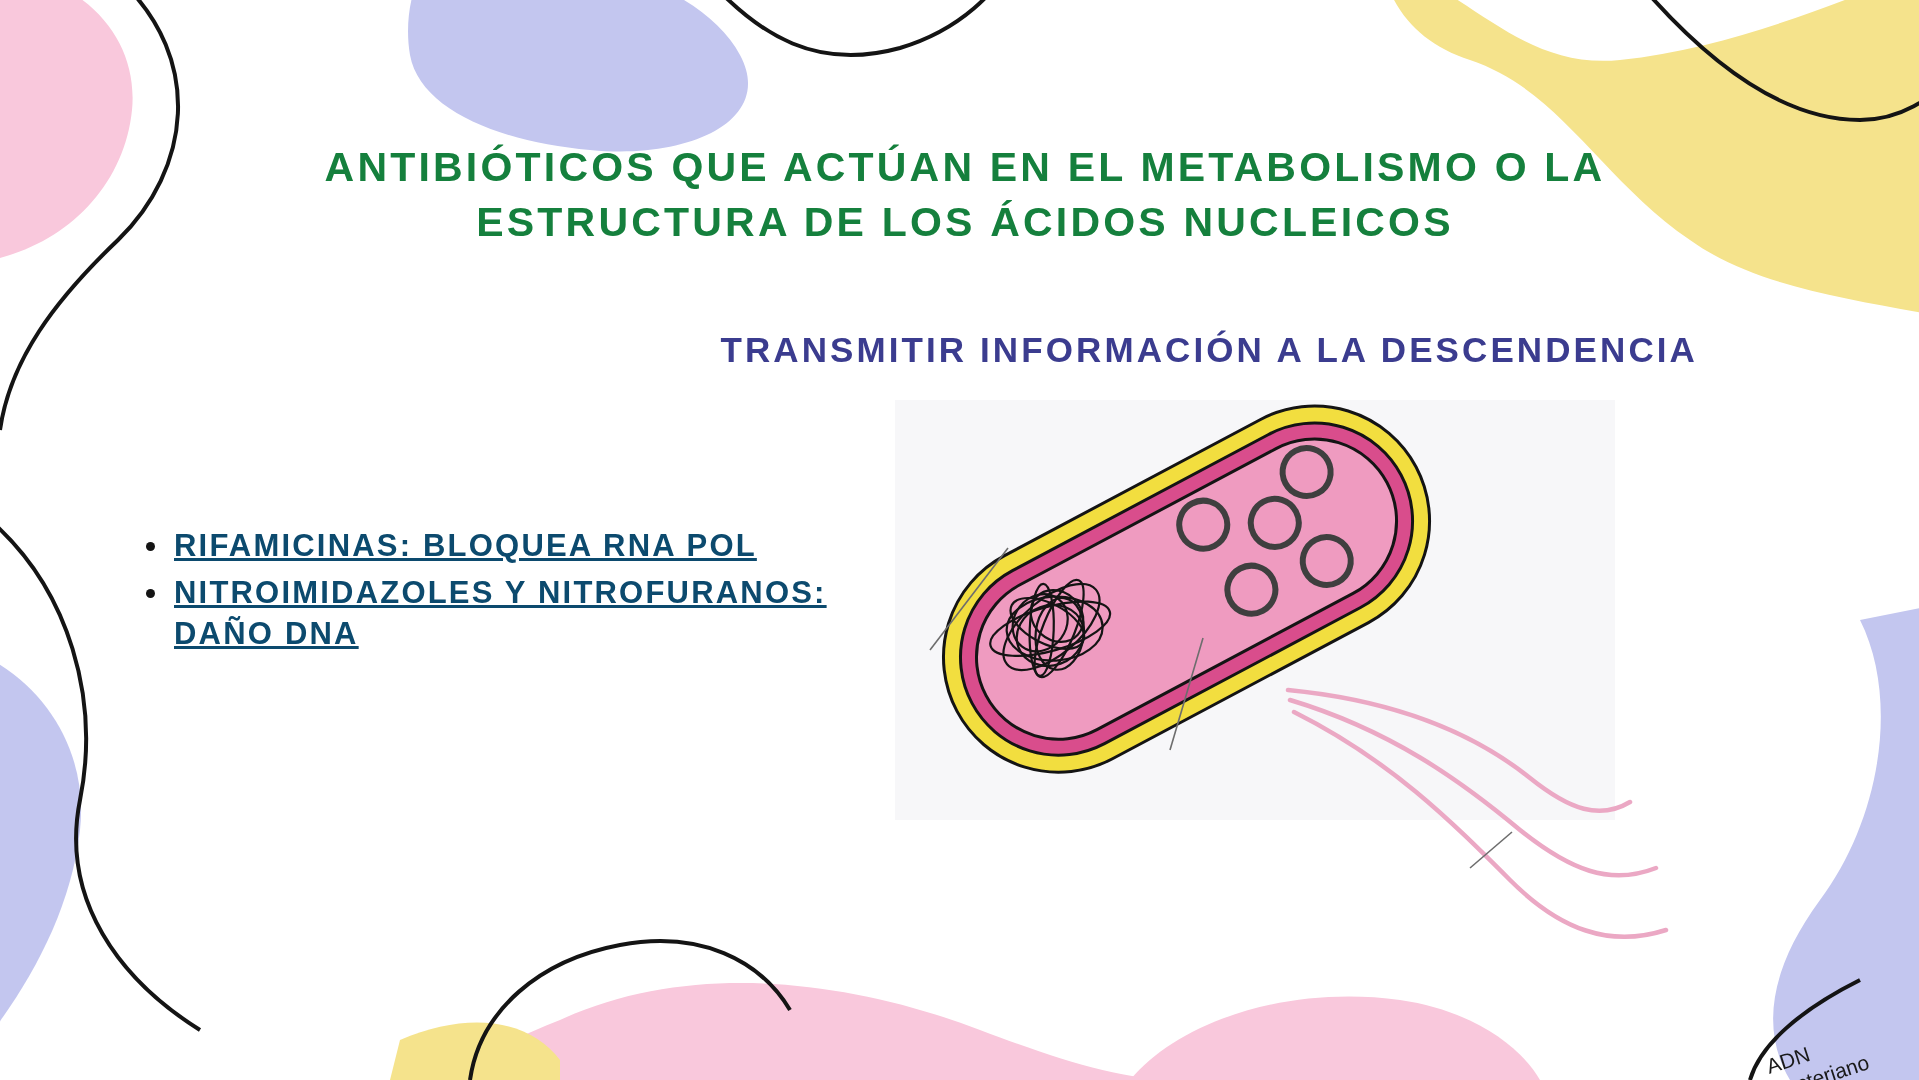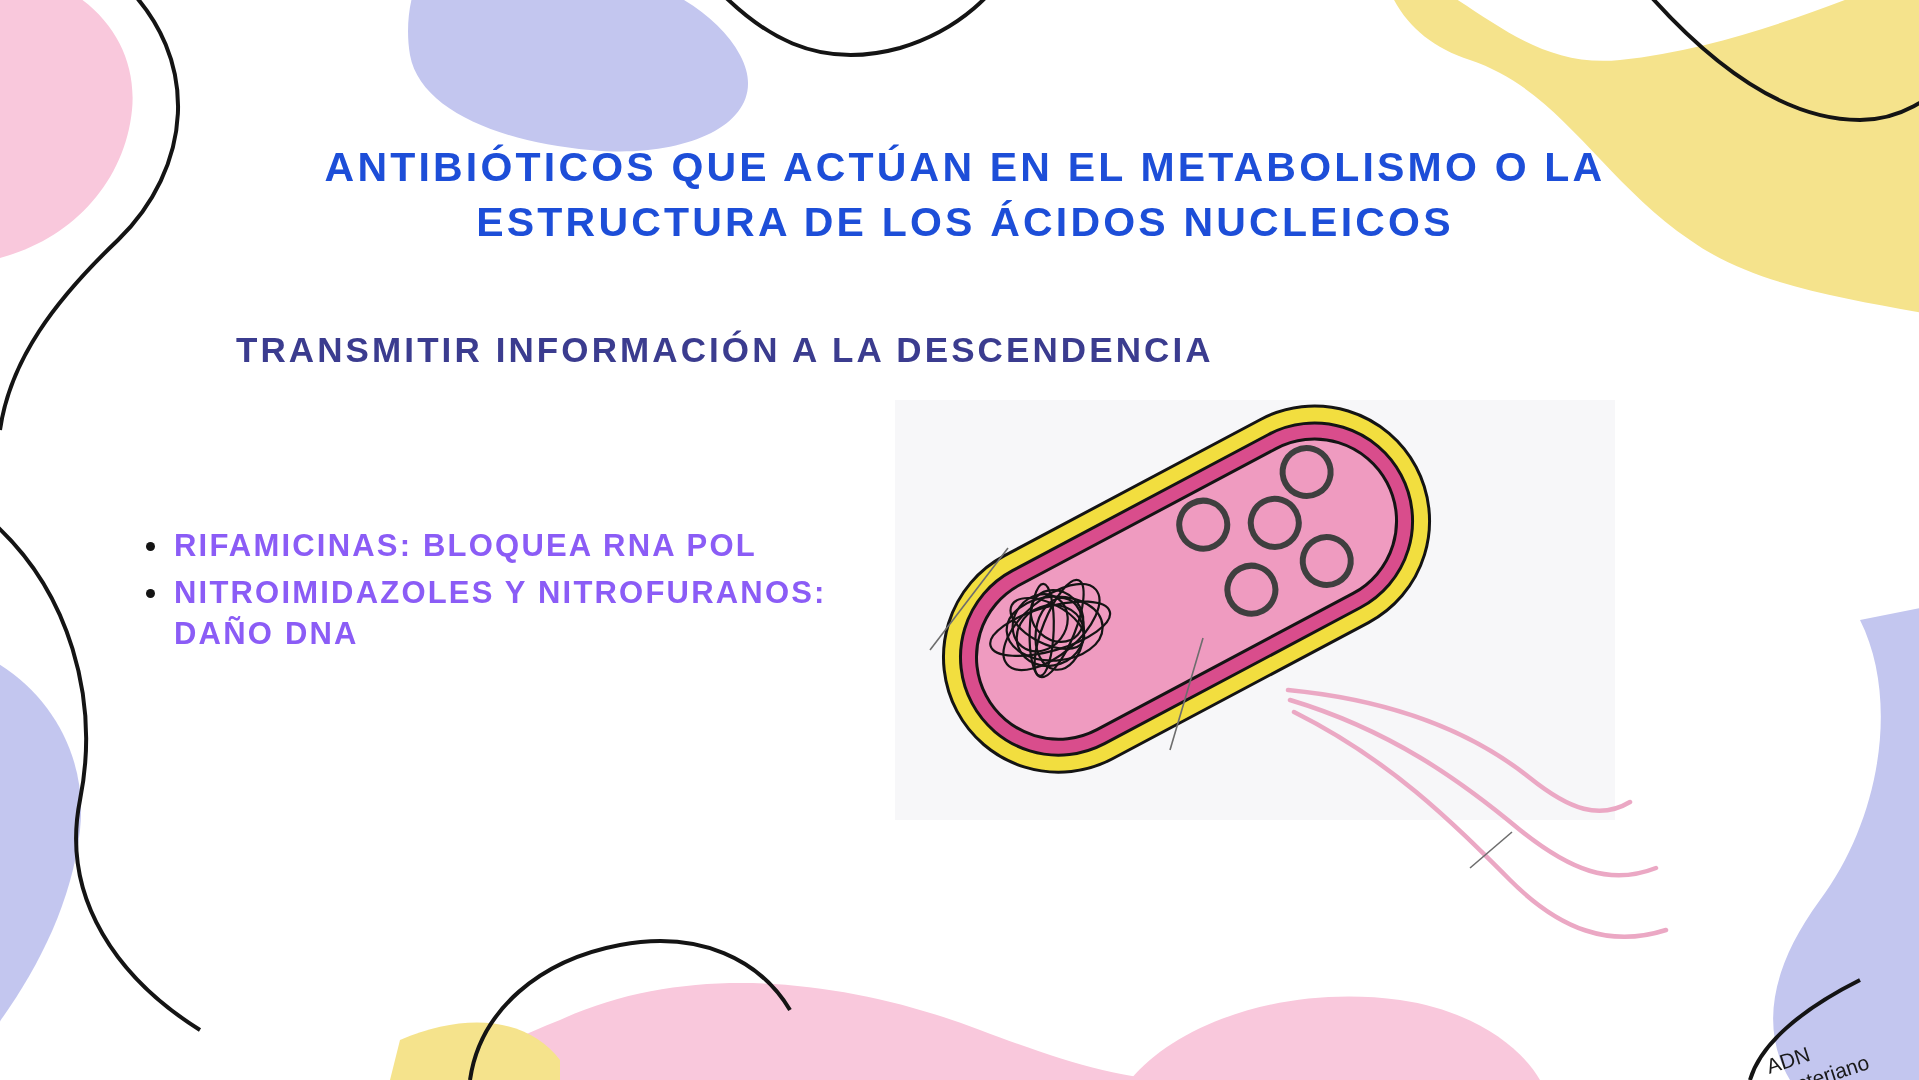--- a/index.html
+++ b/index.html
@@ -39,31 +39,31 @@
     left: 230px;
     top: 140px;
     width: 1470px;
     text-align: center;
   }
   .main-title {
     font-family: "Liberation Sans", sans-serif;
     font-size: 41px;
     font-weight: bold;
     letter-spacing: 3.2px;
-    color: #1d4ed8;
+    color: #15803d;
     line-height: 1.33;
     text-transform: uppercase;
     margin: 0;
   }
   .subtitle {
     position: absolute;
-    left: 236px;
+    left: 228px;
     top: 330px;
     width: 1470px;
-    text-align: left;
+    text-align: right;
     font-size: 35px;
     font-weight: bold;
     letter-spacing: 3.1px;
     color: #3b3c8f;
     text-transform: uppercase;
     margin: 0;
   }
 
   
   .bullets {
@@ -74,24 +74,25 @@
     list-style: none;
     margin: 0;
     padding: 0;
   }
   .bullets li {
     position: relative;
     padding-left: 36px;
     font-size: 31px;
     font-weight: bold;
     letter-spacing: 2.2px;
-    color: #8b5cf6;
+    color: #0c4a6e;
     text-transform: uppercase;
     line-height: 1.33;
     margin-bottom: 6px;
+    text-decoration: underline;
   }
   .bullets li::before {
     content: "";
     position: absolute;
     left: 8px;
     top: 17px;
     width: 9px;
     height: 9px;
     border-radius: 50%;
     background: #141414;

